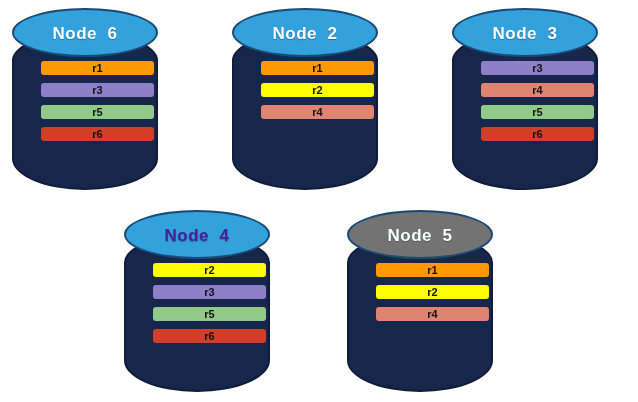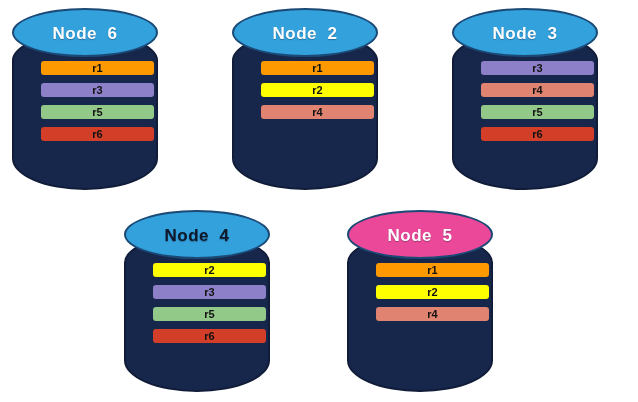--- a/index.html
+++ b/index.html
@@ -140,40 +140,40 @@
           <span class="record-label" style="color: rgb(17, 17, 17);">r5</span>
         </div>
         <div class="record" style="background: rgb(210, 62, 39);">
           <span class="record-label" style="color: rgb(17, 17, 17);">r6</span>
         </div>
       </div>
     </div>
     <div class="node" style="left: 124px; top: 210px;">
       <div class="cyl-body" style="background: rgb(23, 39, 76);"></div>
       <div class="cyl-top" style="background: rgb(51, 161, 220);">
-        <span class="node-label" style="color: #0f172a;">Node  4</span>
+        <span class="node-label" style="color: #4c1d95;">Node  4</span>
       </div>
       <div class="records">
         <div class="record" style="background: rgb(255, 255, 0);">
           <span class="record-label" style="color: rgb(17, 17, 17);">r2</span>
         </div>
         <div class="record" style="background: rgb(141, 128, 200);">
           <span class="record-label" style="color: rgb(17, 17, 17);">r3</span>
         </div>
         <div class="record" style="background: rgb(146, 201, 137);">
           <span class="record-label" style="color: rgb(17, 17, 17);">r5</span>
         </div>
         <div class="record" style="background: rgb(210, 62, 39);">
           <span class="record-label" style="color: rgb(17, 17, 17);">r6</span>
         </div>
       </div>
     </div>
     <div class="node" style="left: 347px; top: 210px;">
       <div class="cyl-body" style="background: rgb(23, 39, 76);"></div>
-      <div class="cyl-top" style="background: #ec4899;">
+      <div class="cyl-top" style="background: #737373;">
         <span class="node-label" style="color: rgb(255, 255, 255);">Node  5</span>
       </div>
       <div class="records">
         <div class="record" style="background: rgb(255, 153, 0);">
           <span class="record-label" style="color: rgb(17, 17, 17);">r1</span>
         </div>
         <div class="record" style="background: rgb(255, 255, 0);">
           <span class="record-label" style="color: rgb(17, 17, 17);">r2</span>
         </div>
         <div class="record" style="background: rgb(224, 131, 113);">

